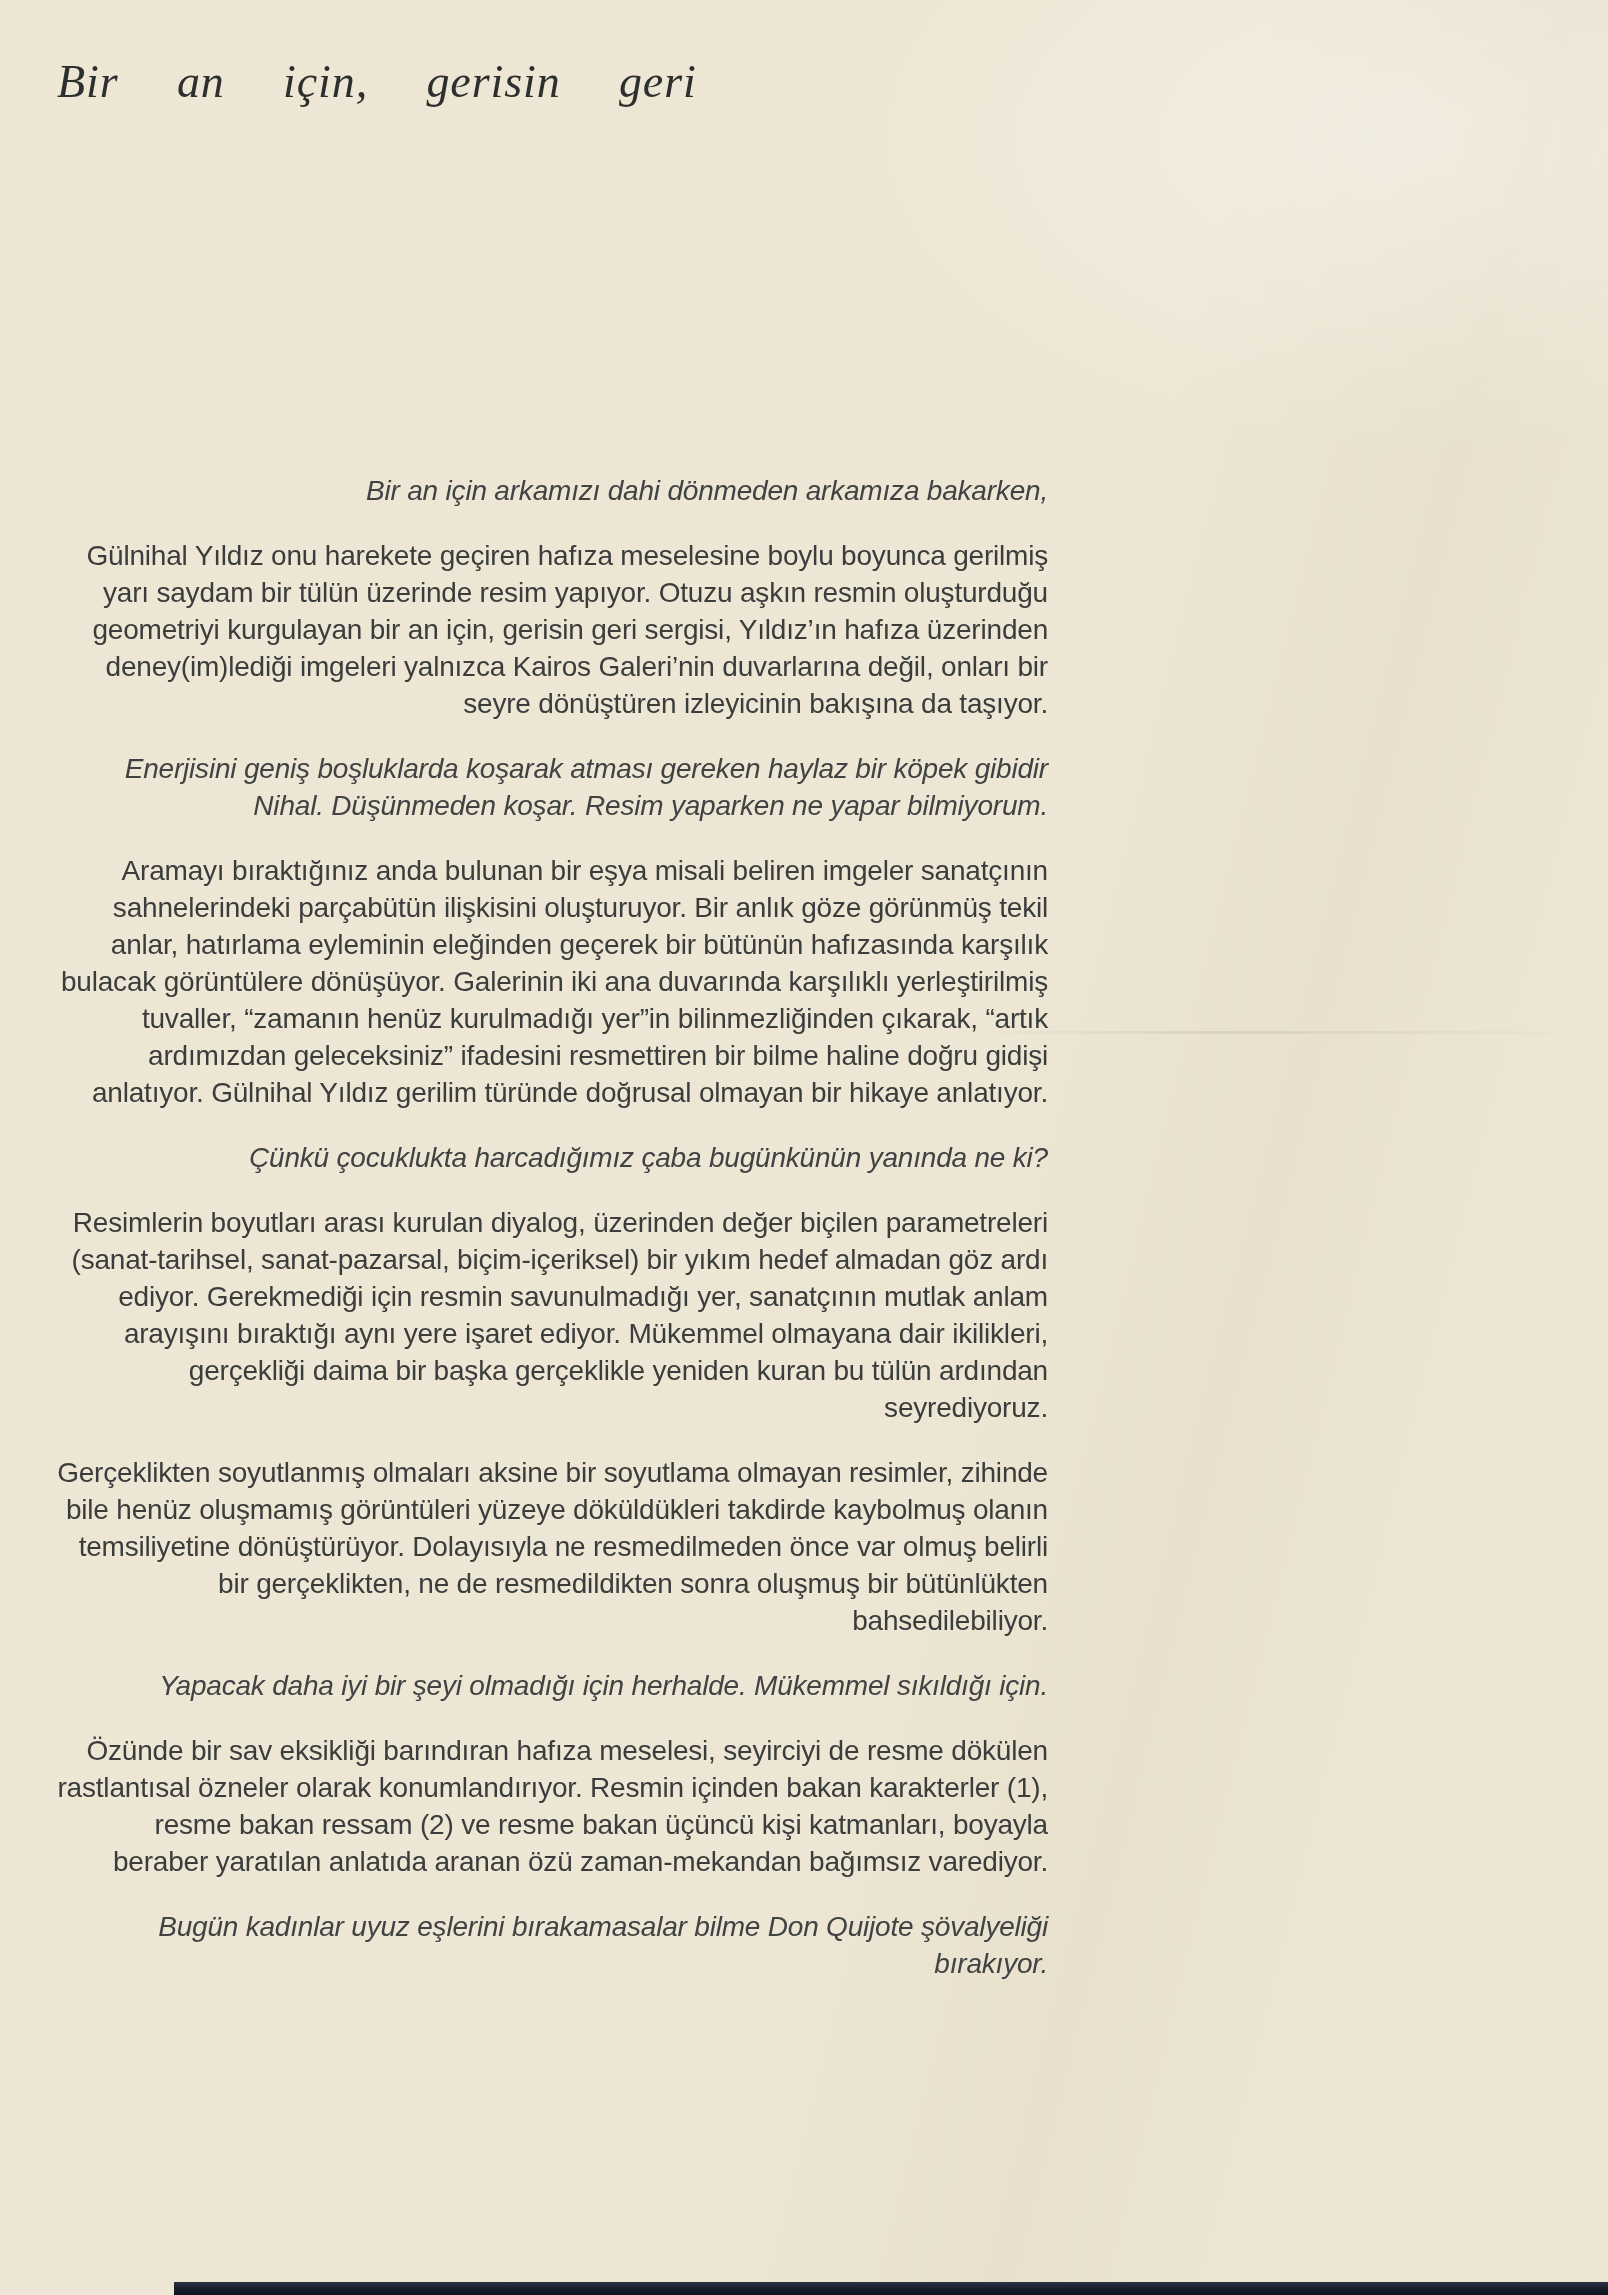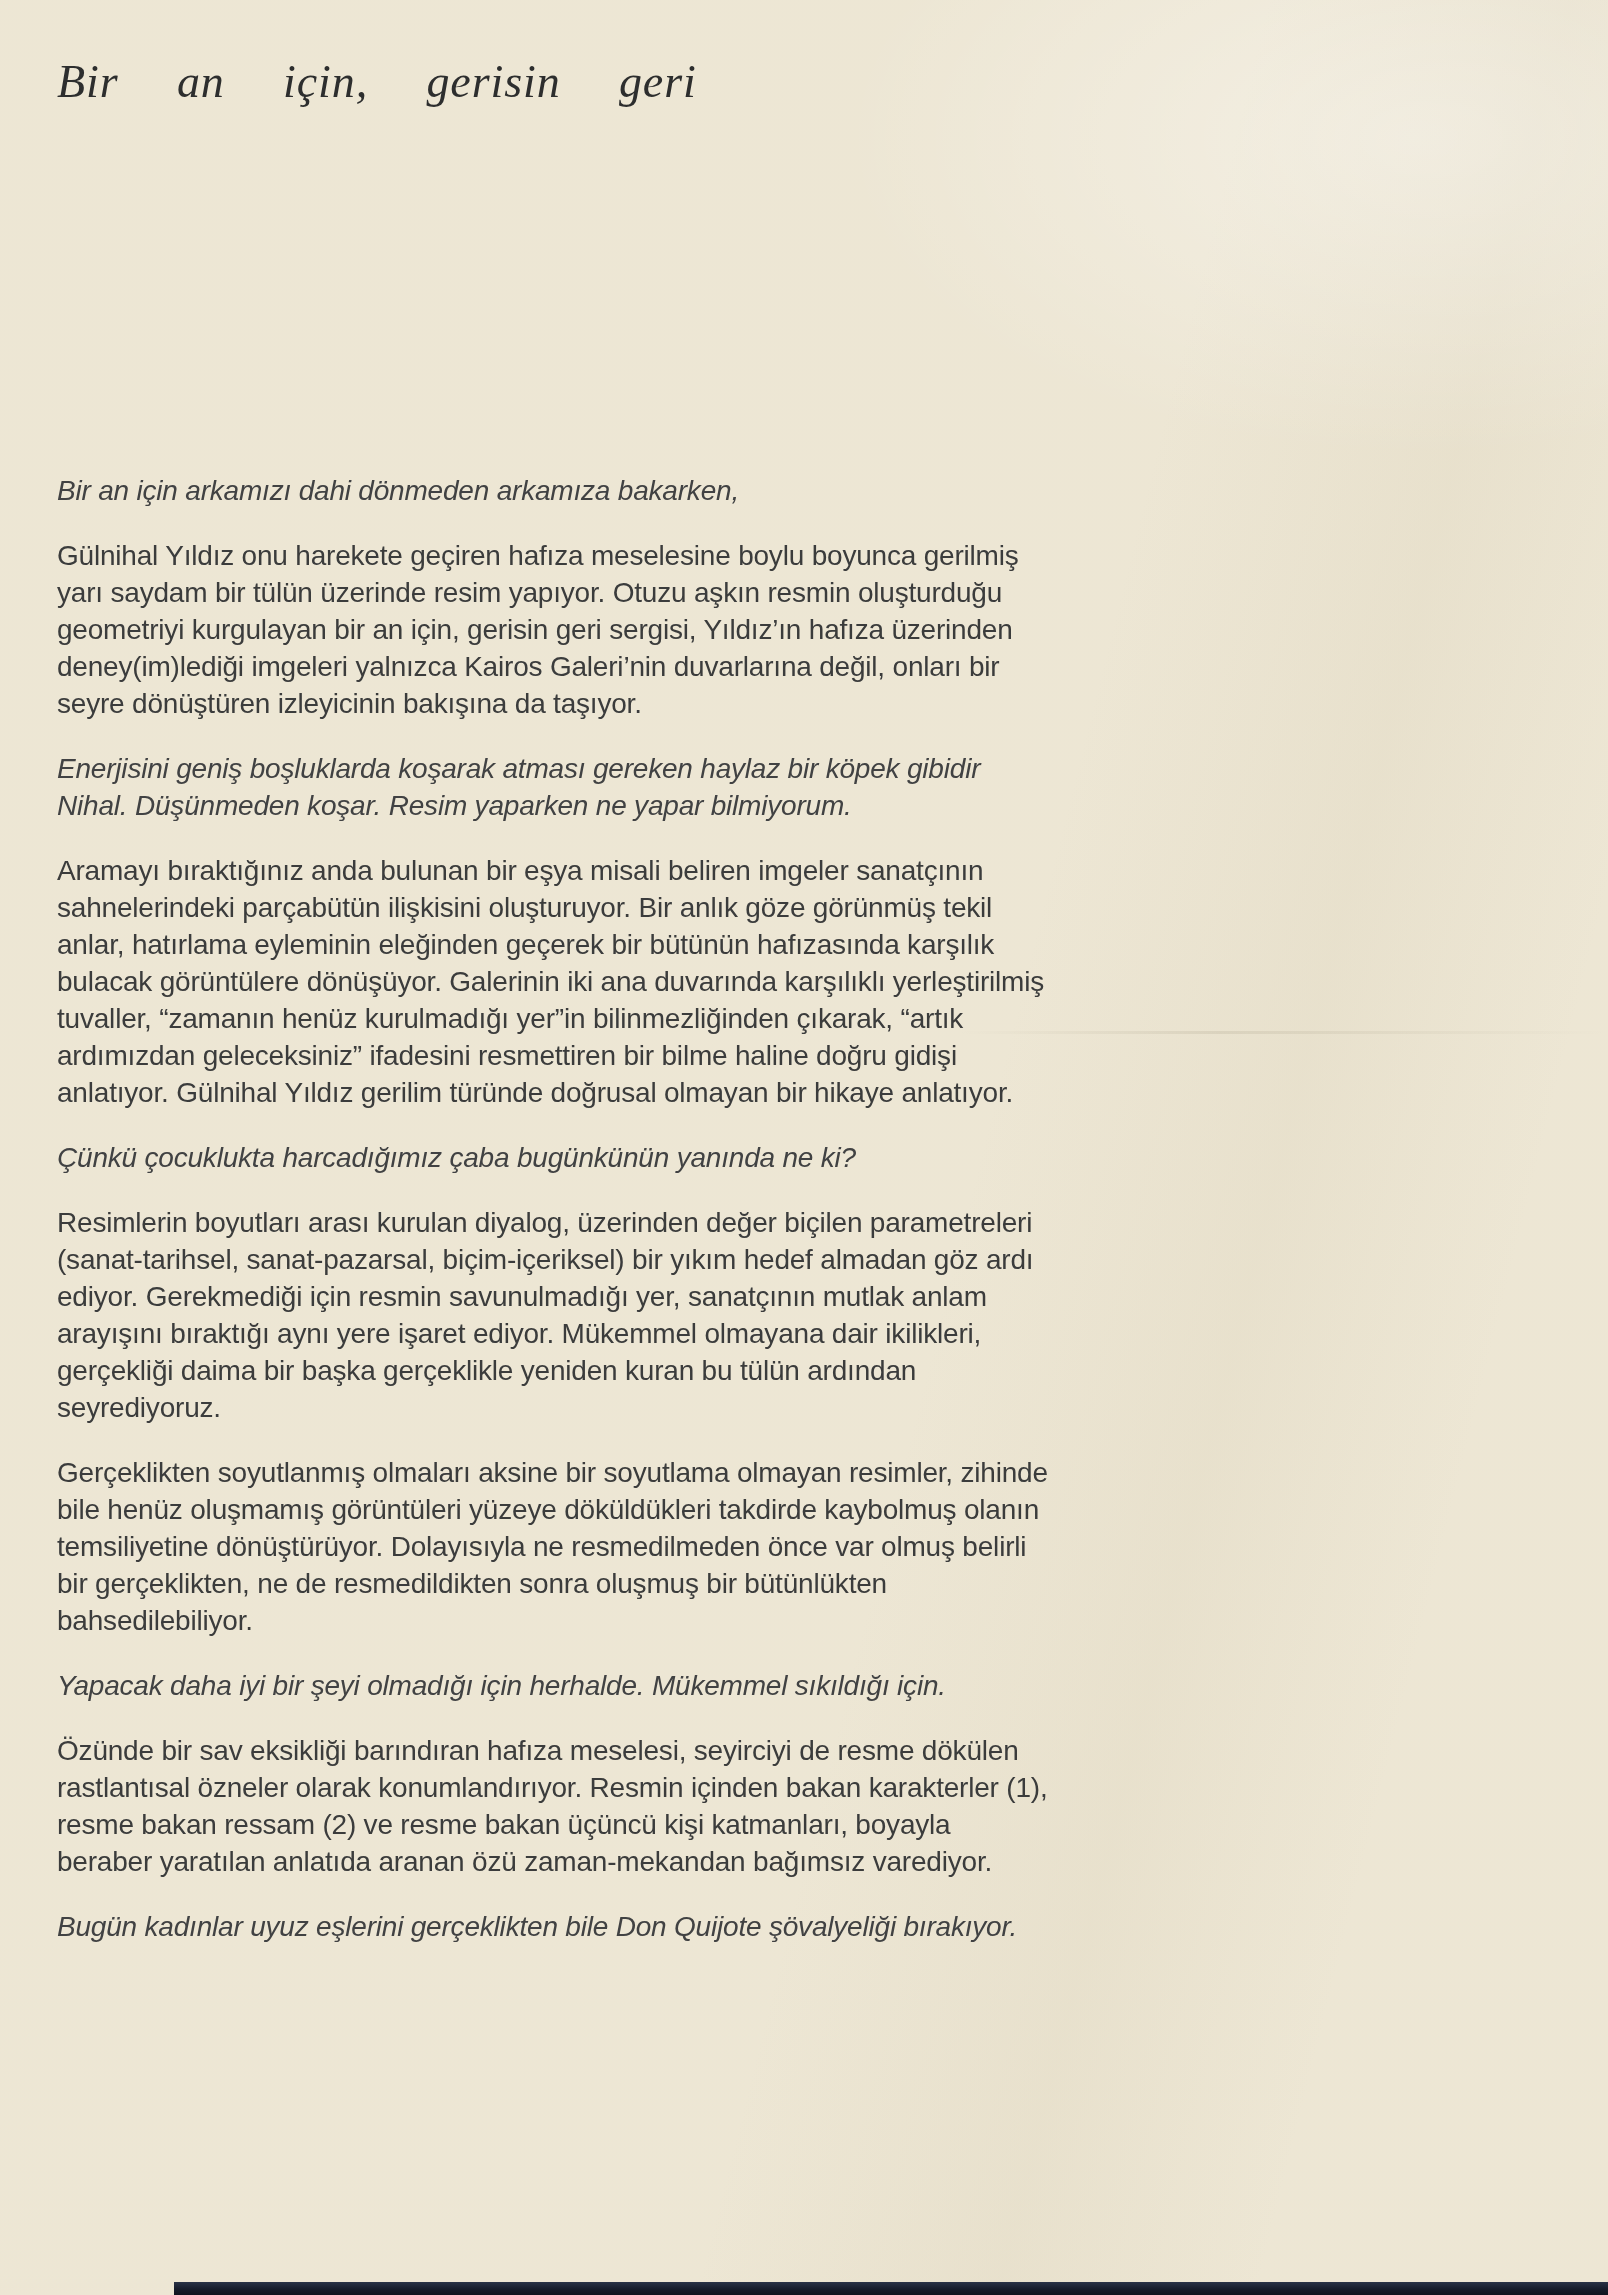--- a/index.html
+++ b/index.html
@@ -39,20 +39,21 @@
   }
   .author {
     font-size: 32px;
     line-height: 1.2;
     margin-top: 24px;
     color: #3a3b3b;
   }
   .content {
     width: 991px;
     margin-top: 364px;
+    text-align: right;
   }
   .content p {
     font-size: 28px;
     line-height: 37px;
     letter-spacing: -0.2px;
     margin: 0 0 28px 0;
   }
   .content p.quote {
     font-style: italic;
     color: #414243;
@@ -89,20 +90,20 @@
   <div class="content">
     <p class="quote">Bir an için arkamızı dahi dönmeden arkamıza bakarken,</p>
     <p class="body">Gülnihal Yıldız onu harekete geçiren hafıza meselesine boylu boyunca gerilmiş yarı saydam bir tülün üzerinde resim yapıyor. Otuzu aşkın resmin oluşturduğu geometriyi kurgulayan bir an için, gerisin geri sergisi, Yıldız’ın hafıza üzerinden deney(im)lediği imgeleri yalnızca Kairos Galeri’nin duvarlarına değil, onları bir seyre dönüştüren izleyicinin bakışına da taşıyor.</p>
     <p class="quote">Enerjisini geniş boşluklarda koşarak atması gereken haylaz bir köpek gibidir Nihal. Düşünmeden koşar. Resim yaparken ne yapar bilmiyorum.</p>
     <p class="body">Aramayı bıraktığınız anda bulunan bir eşya misali beliren imgeler sanatçının sahnelerindeki parçabütün ilişkisini oluşturuyor. Bir anlık göze görünmüş tekil anlar, hatırlama eyleminin eleğinden geçerek bir bütünün hafızasında karşılık bulacak görüntülere dönüşüyor. Galerinin iki ana duvarında karşılıklı yerleştirilmiş tuvaller, “zamanın henüz kurulmadığı yer”in bilinmezliğinden çıkarak, “artık ardımızdan geleceksiniz” ifadesini resmettiren bir bilme haline doğru gidişi anlatıyor. Gülnihal Yıldız gerilim türünde doğrusal olmayan bir hikaye anlatıyor.</p>
     <p class="quote">Çünkü çocuklukta harcadığımız çaba bugünkünün yanında ne ki?</p>
     <p class="body">Resimlerin boyutları arası kurulan diyalog, üzerinden değer biçilen parametreleri (sanat-tarihsel, sanat-pazarsal, biçim-içeriksel) bir yıkım hedef almadan göz ardı ediyor. Gerekmediği için resmin savunulmadığı yer, sanatçının mutlak anlam arayışını bıraktığı aynı yere işaret ediyor. Mükemmel olmayana dair ikilikleri, gerçekliği daima bir başka gerçeklikle yeniden kuran bu tülün ardından seyrediyoruz.</p>
     <p class="body">Gerçeklikten soyutlanmış olmaları aksine bir soyutlama olmayan resimler, zihinde bile henüz oluşmamış görüntüleri yüzeye döküldükleri takdirde kaybolmuş olanın temsiliyetine dönüştürüyor. Dolayısıyla ne resmedilmeden önce var olmuş belirli bir gerçeklikten, ne de resmedildikten sonra oluşmuş bir bütünlükten bahsedilebiliyor.</p>
     <p class="quote">Yapacak daha iyi bir şeyi olmadığı için herhalde. Mükemmel sıkıldığı için.</p>
     <p class="body">Özünde bir sav eksikliği barındıran hafıza meselesi, seyirciyi de resme dökülen rastlantısal özneler olarak konumlandırıyor. Resmin içinden bakan karakterler (1), resme bakan ressam (2) ve resme bakan üçüncü kişi katmanları, boyayla beraber yaratılan anlatıda aranan özü zaman-mekandan bağımsız varediyor.</p>
-    <p class="quote">Bugün kadınlar uyuz eşlerini gerçeklikten bile Don Quijote şövalyeliği bırakıyor.</p>
+    <p class="quote">Bugün kadınlar uyuz eşlerini bırakamasalar bilme Don Quijote şövalyeliği bırakıyor.</p>
   </div>
 
 </div>
 
 <div class="crease-h"></div>
 <div class="bottom-bar"></div>
 
 
 </body></html>

